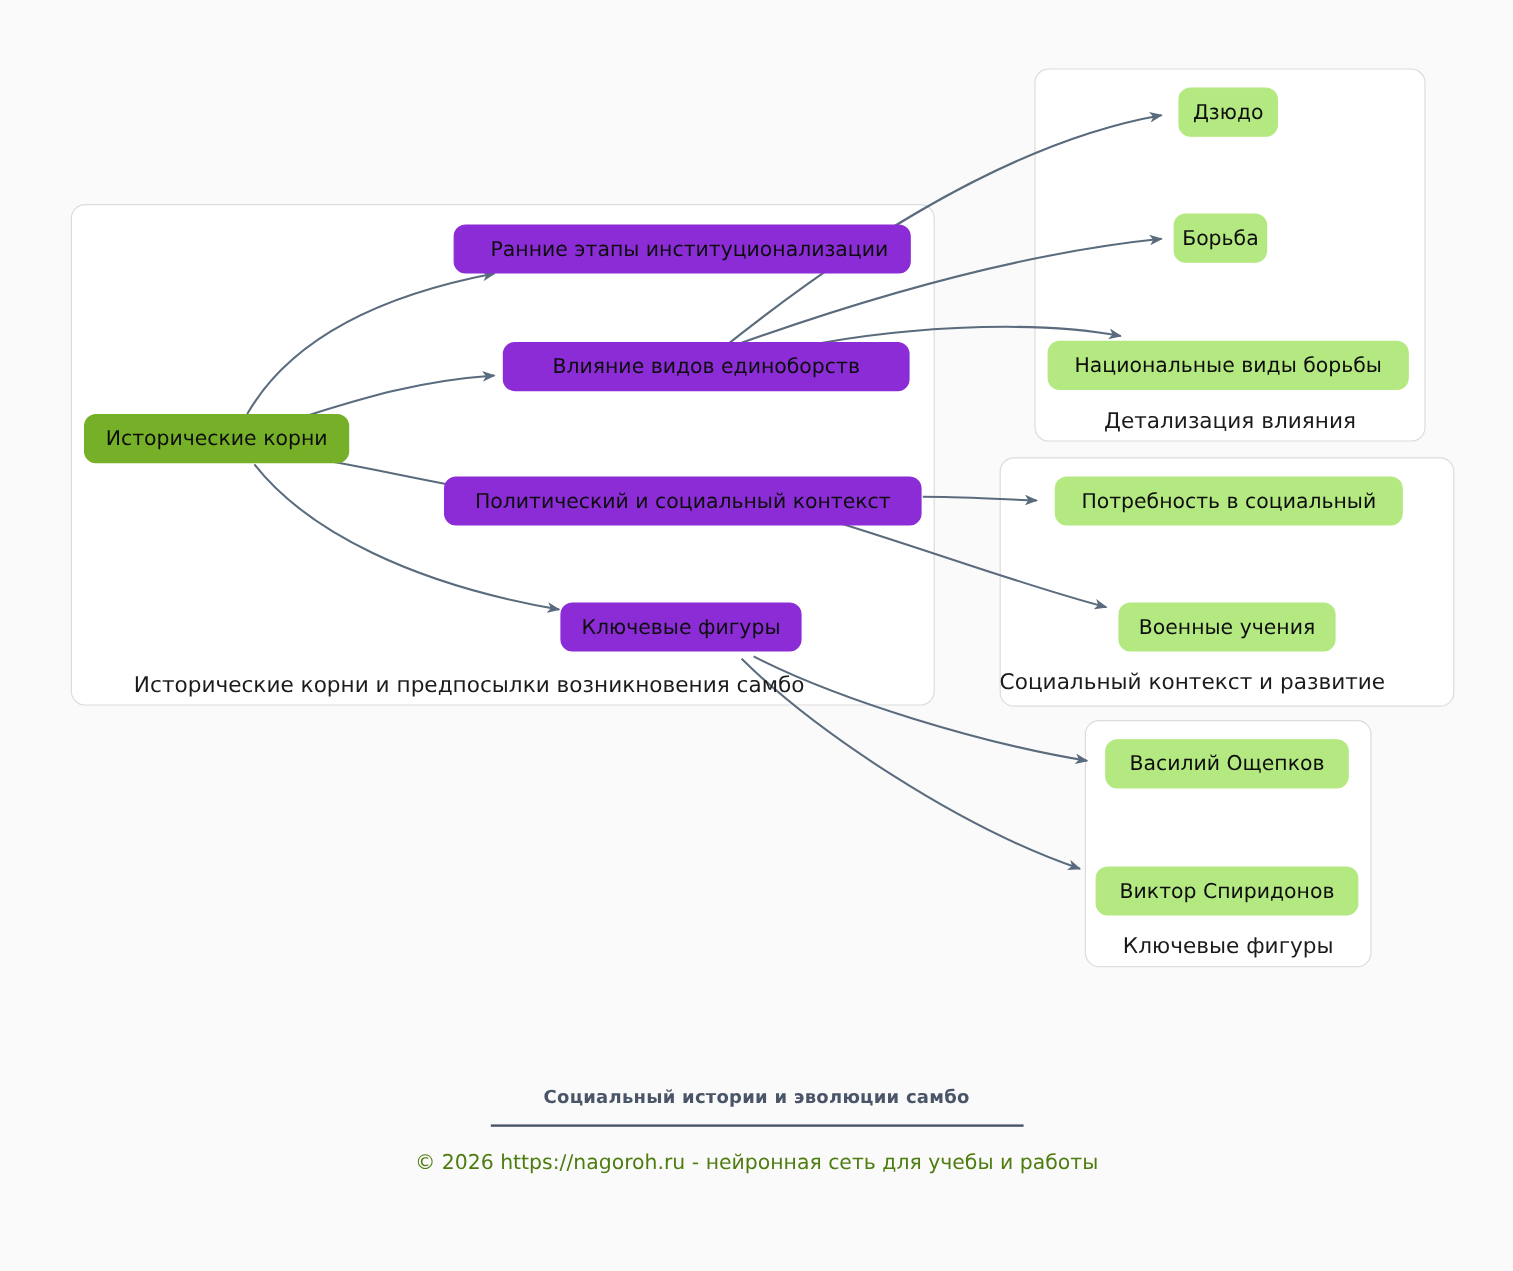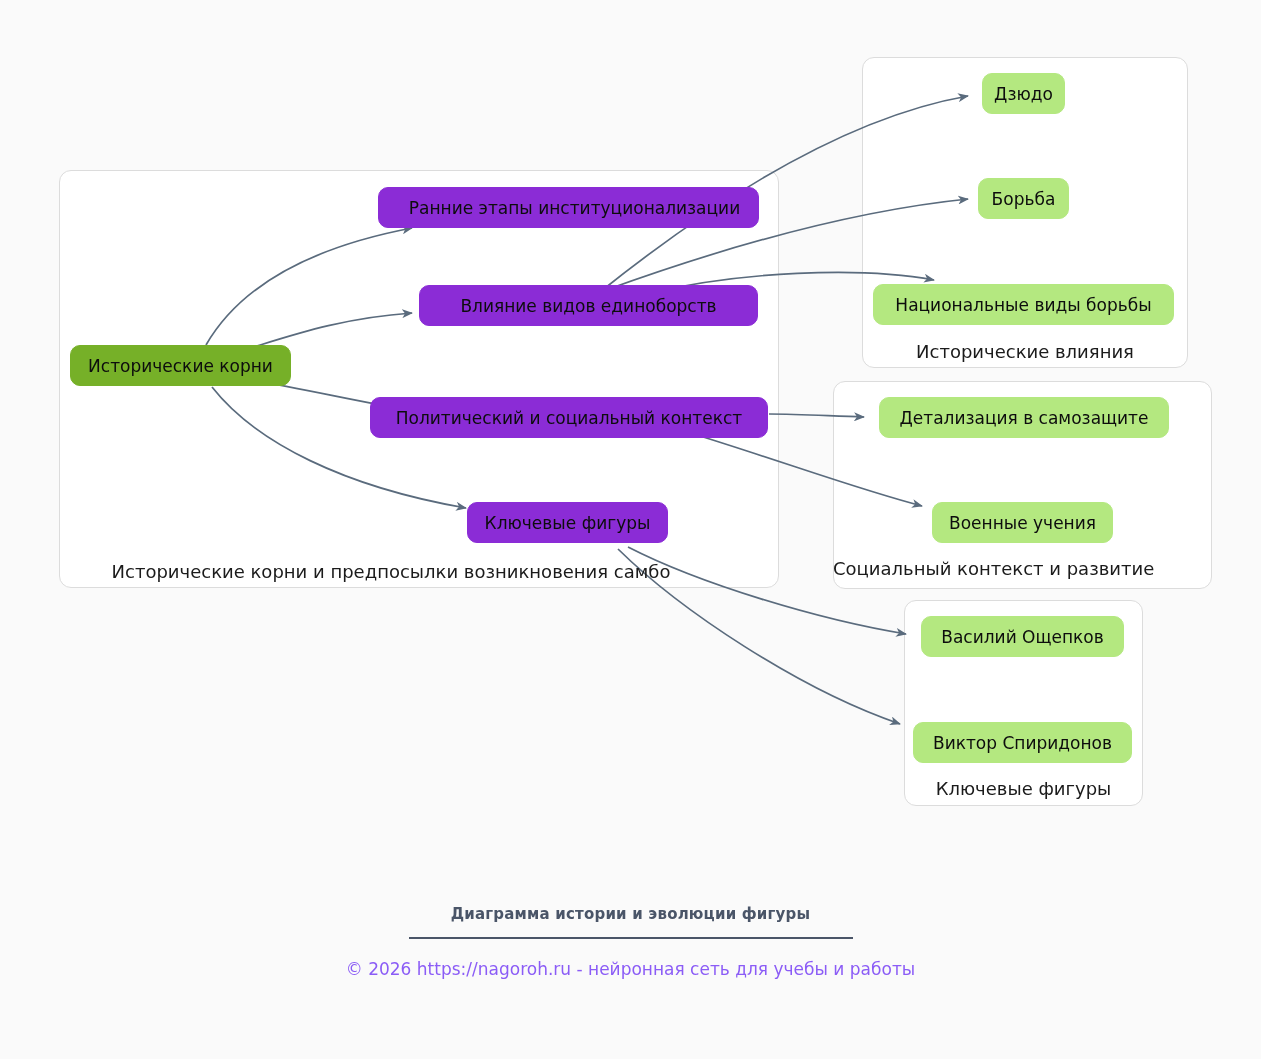--- a/index.html
+++ b/index.html
@@ -83,21 +83,21 @@
     font-family: "DejaVu Sans", "Liberation Sans", sans-serif;
   }
   .footer-rule {
     width: 444px;
     height: 0;
     border-top: 2px solid #4a5568;
     margin: 14px auto 0 auto;
   }
   .footer-credit {
     font-size: 17px;
-    color: #8b5cf6;
+    color: #4d7c0f;
     margin-top: 20px;
     font-family: "DejaVu Sans", "Liberation Sans", sans-serif;
   }
 </style>
 </head>
 <body>
 
 <div id="canvas">
 
   <div class="cluster-box" style="left:59px; top:170px; width:720px; height:418px;"></div>
@@ -157,51 +157,51 @@
   </div>
 
   <div class="node node-branch" style="left:467px; top:502px; width:201px; height:41px;">
     <span>Ключевые фигуры</span>
   </div>
 
   <div class="node node-leaf" style="left:982px; top:73px; width:83px; height:41px;justify-content:center;">
     <span>Дзюдо</span>
   </div>
 
-  <div class="node node-leaf" style="left:978px; top:178px; width:91px; height:41px;">
+  <div class="node node-leaf" style="left:978px; top:178px; width:78px; height:41px;">
     <span>Борьба</span>
   </div>
 
   <div class="node node-leaf" style="left:873px; top:284px; width:301px; height:41px;">
     <span>Национальные виды борьбы</span>
   </div>
 
   <div class="node node-leaf" style="left:879px; top:397px; width:290px; height:41px;">
-    <span>Детализация в самозащите</span>
+    <span>Потребность в социальный</span>
   </div>
 
   <div class="node node-leaf" style="left:932px; top:502px; width:181px; height:41px;">
     <span>Военные учения</span>
   </div>
 
   <div class="node node-leaf" style="left:913px; top:722px; width:219px; height:41px;">
     <span>Виктор Спиридонов</span>
   </div>
 
   <div class="node node-leaf" style="left:921px; top:616px; width:203px; height:41px;">
     <span>Василий Ощепков</span>
   </div>
 
   <div class="cluster-label" style="left:59px; top:561px; width:664px;">Исторические корни и предпосылки возникновения самбо</div>
 
-  <div class="cluster-label" style="left:862px; top:341px; width:326px;">Исторические влияния</div>
+  <div class="cluster-label" style="left:862px; top:341px; width:326px;">Детализация влияния</div>
 
   <div class="cluster-label" style="left:833px; top:558px; width:302px;">Социальный контекст и развитие</div>
 
   <div class="cluster-label" style="left:904px; top:778px; width:239px;">Ключевые фигуры</div>
 
   <div class="footer" style="top:905px;">
-    <div class="footer-title">Диаграмма истории и эволюции фигуры</div>
+    <div class="footer-title">Социальный истории и эволюции самбо</div>
     <div class="footer-rule"></div>
     <div class="footer-credit">© 2026 https://nagoroh.ru - нейронная сеть для учебы и работы</div>
   </div>
 
 </div>
 
 </body></html>

